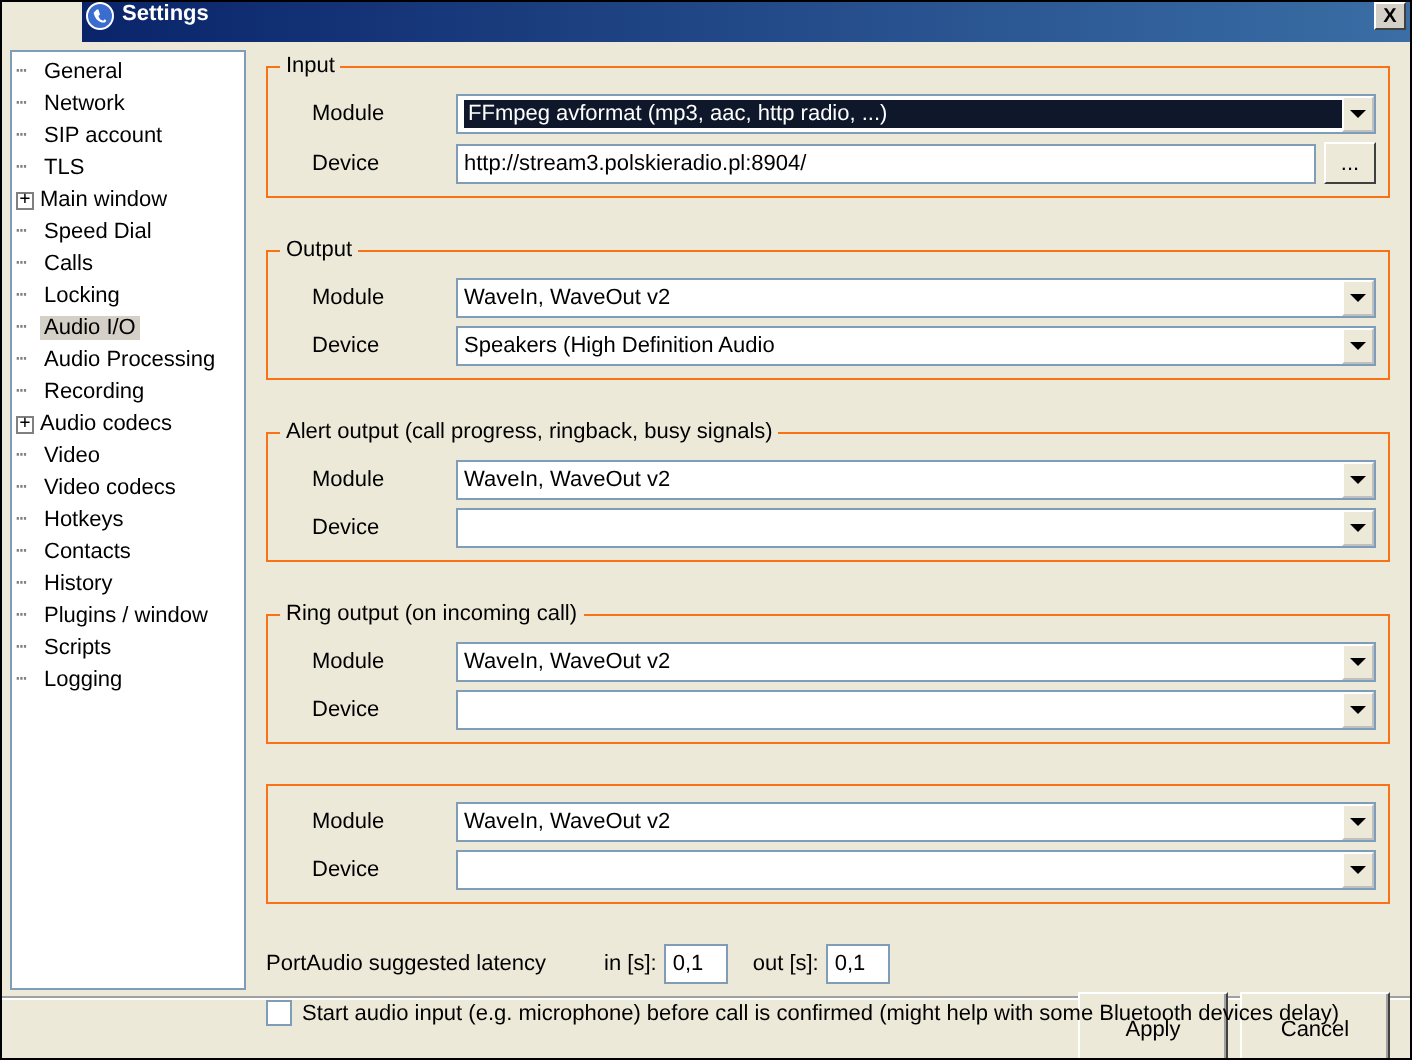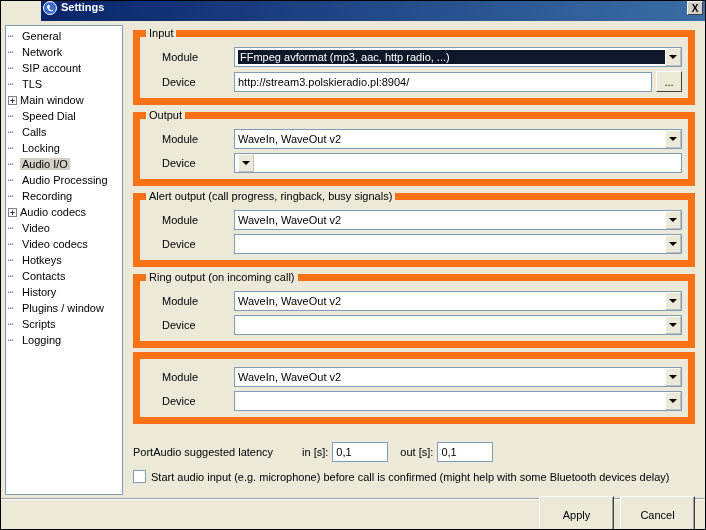--- a/index.html
+++ b/index.html
@@ -72,22 +72,22 @@
 }
 .tree-item .dots { color: #808080; width: 11px; font: 9px/9px monospace; }
 .tree-item .label { padding: 0 2px; cursor: pointer; }
 .tree-item.selected .label { background: #d4d0c8; }
 .main {
   flex: 1;
   padding: 6px 10px 4px 8px;
   position: relative;
 }
 fieldset {
-  border: 7px solid #f97316;
-  margin-bottom: 4px;
+  border: 1px solid #f97316;
+  margin-bottom: 20px;
   padding: 4px 6px 6px 6px;
 }
 fieldset legend {
   padding: 0 3px;
   color: #000;
 }
 .row {
   display: flex;
   align-items: center;
   margin-top: 4px;
@@ -140,21 +140,21 @@
   border-left-color: #fff; border-top-color: #fff;
   cursor: pointer;
   display: flex; align-items: center; justify-content: center;
 }
 .latency-row {
   display: flex; align-items: center;
   margin-top: 18px;
 }
 .latency-row .lbl-main { margin-right: 17px; }
 .latency-row .sublbl { margin: 0 4px 0 12px; }
-.latency-row .textbox { width: 56px; }
+.latency-row .textbox { width: 32px; }
 .checkrow {
   display: flex; align-items: center;
   margin-top: 8px;
 }
 .checkbox {
   width: 13px; height: 13px;
   background: #fff;
   border: 1px solid #7f9db9;
   margin-right: 5px;
   cursor: pointer;
@@ -341,20 +341,21 @@
       <div class="row">
         <span class="lbl">Module</span>
         <div class="combo">
           <span class="val">WaveIn, WaveOut v2</span>
           <span class="dropbtn"></span>
         </div>
       </div>
       <div class="row">
         <span class="lbl">Device</span>
         <div class="combo">
+          <span class="val">Speakers (High Definition Audio</span>
           <span class="dropbtn"></span>
         </div>
       </div>
     </fieldset>
 
     <fieldset>
       <legend>Alert output (call progress, ringback, busy signals)</legend>
       <div class="row">
         <span class="lbl">Module</span>
         <div class="combo">

